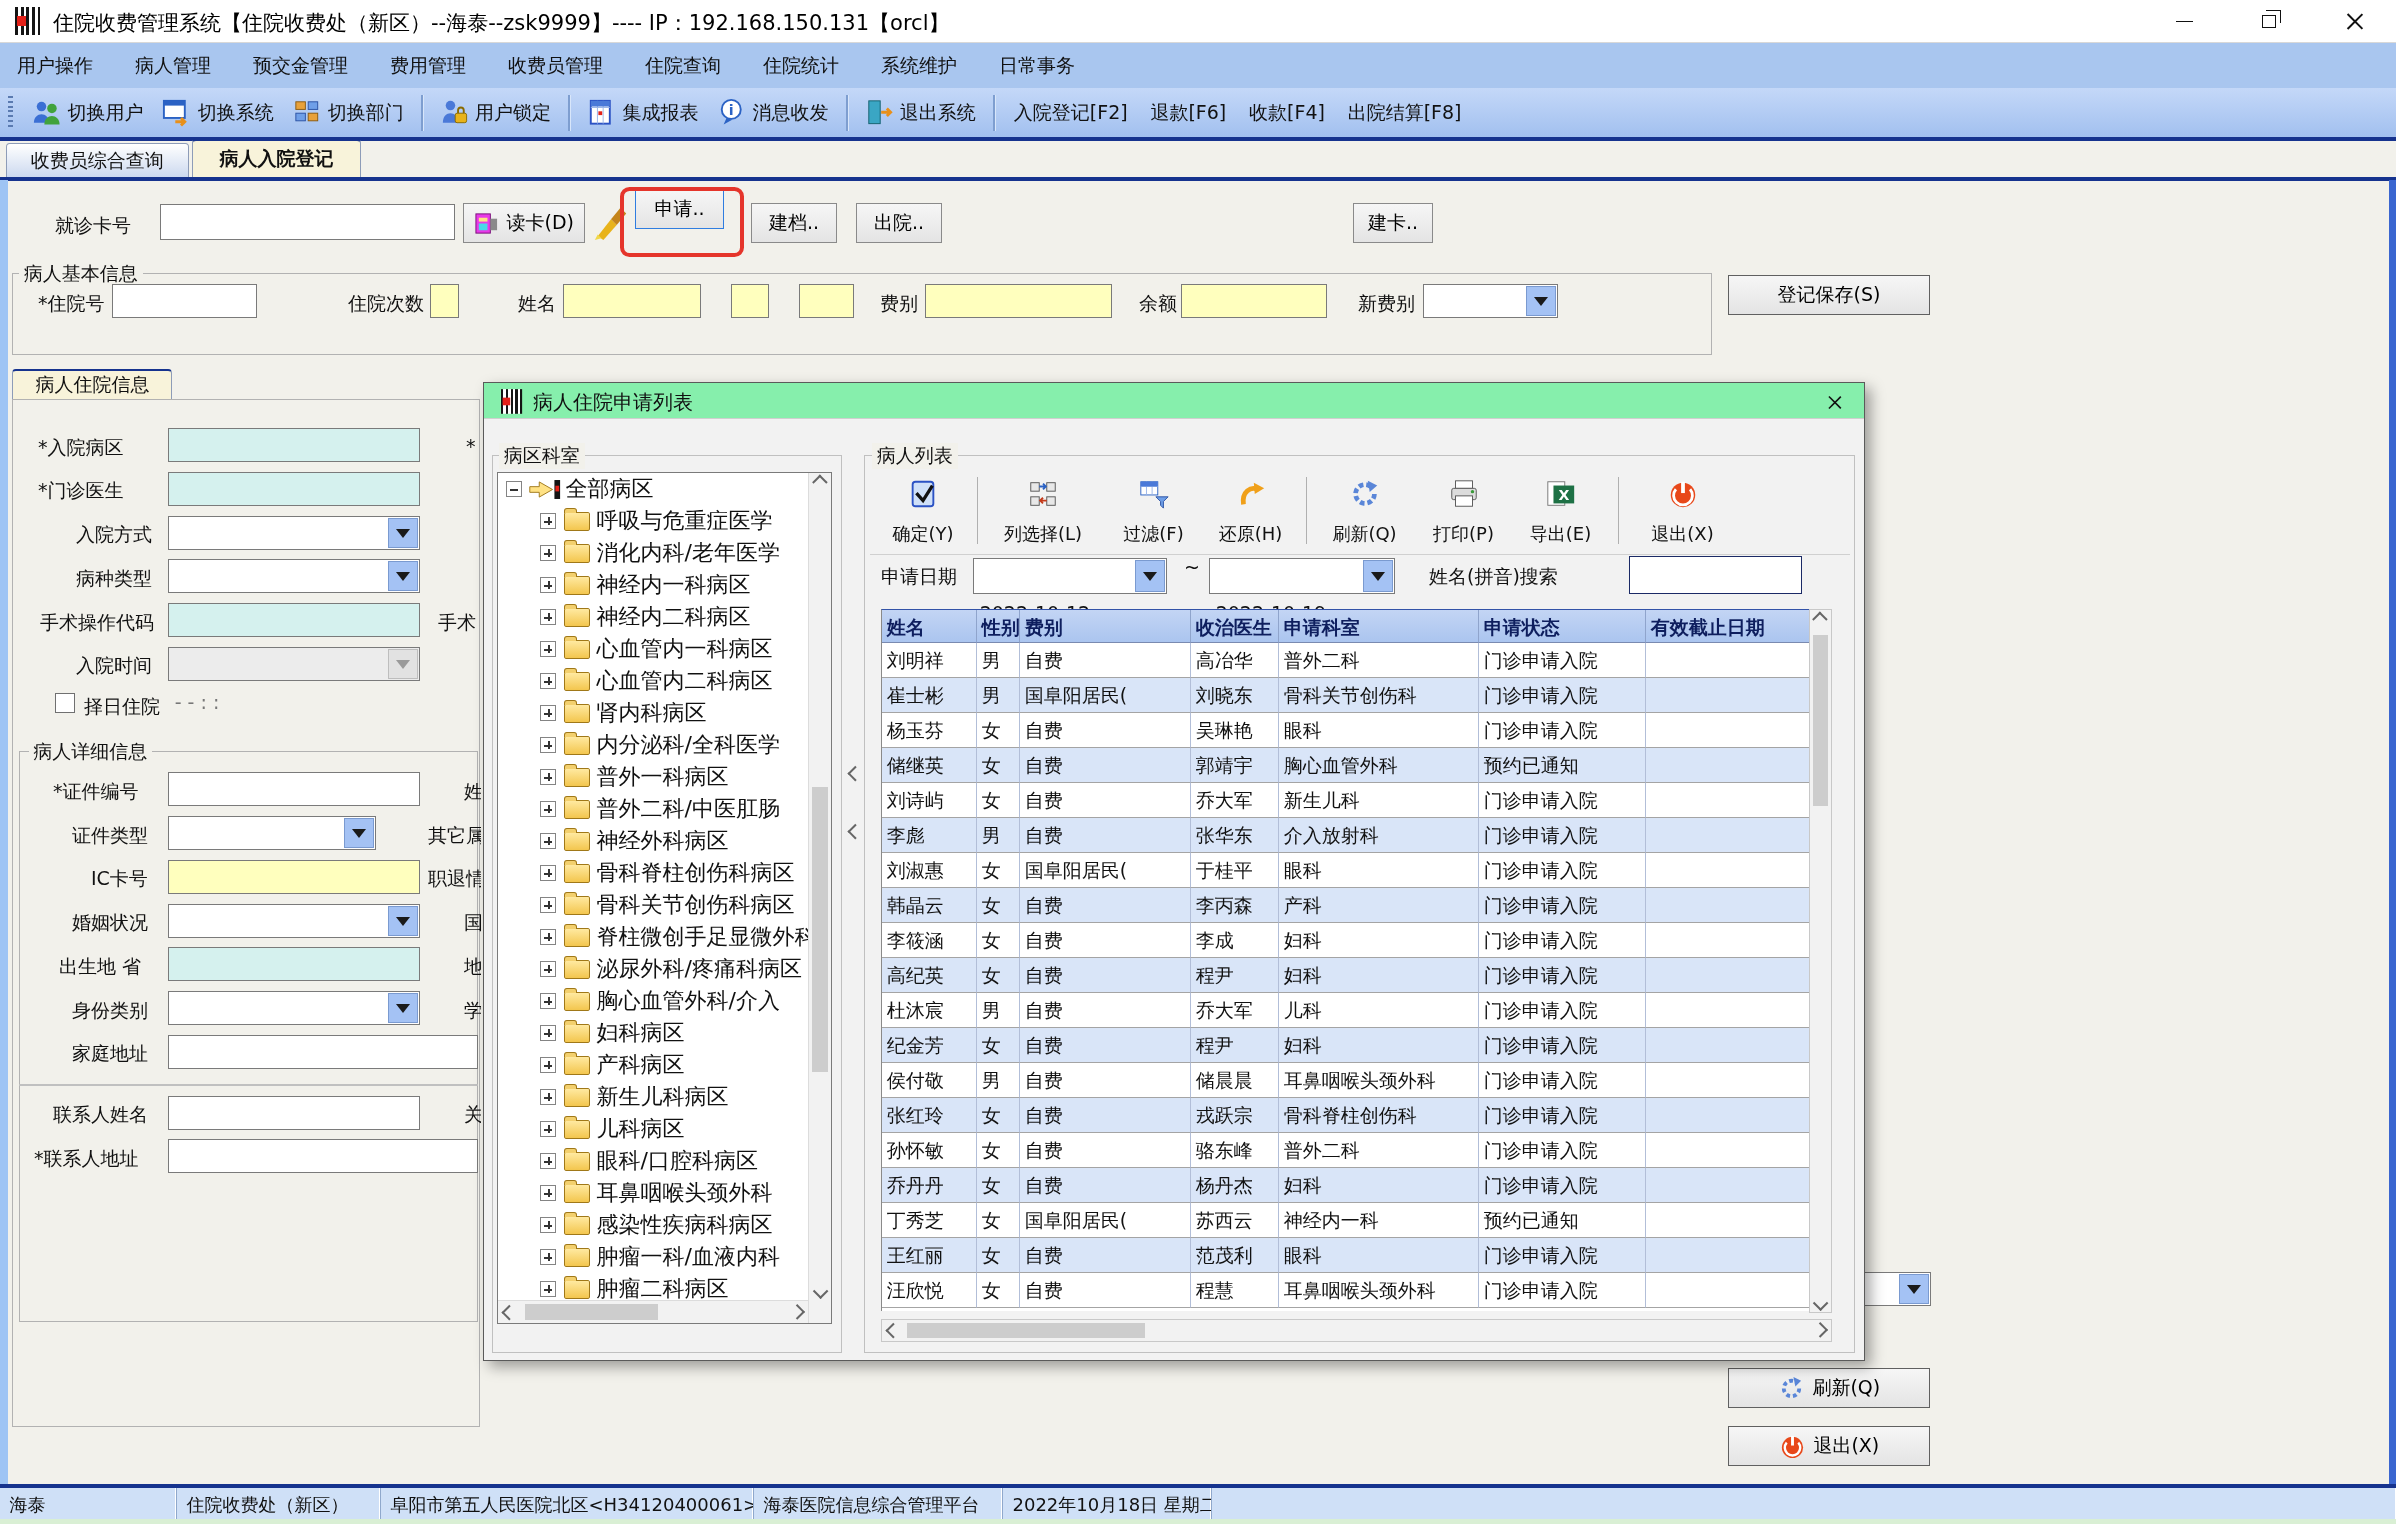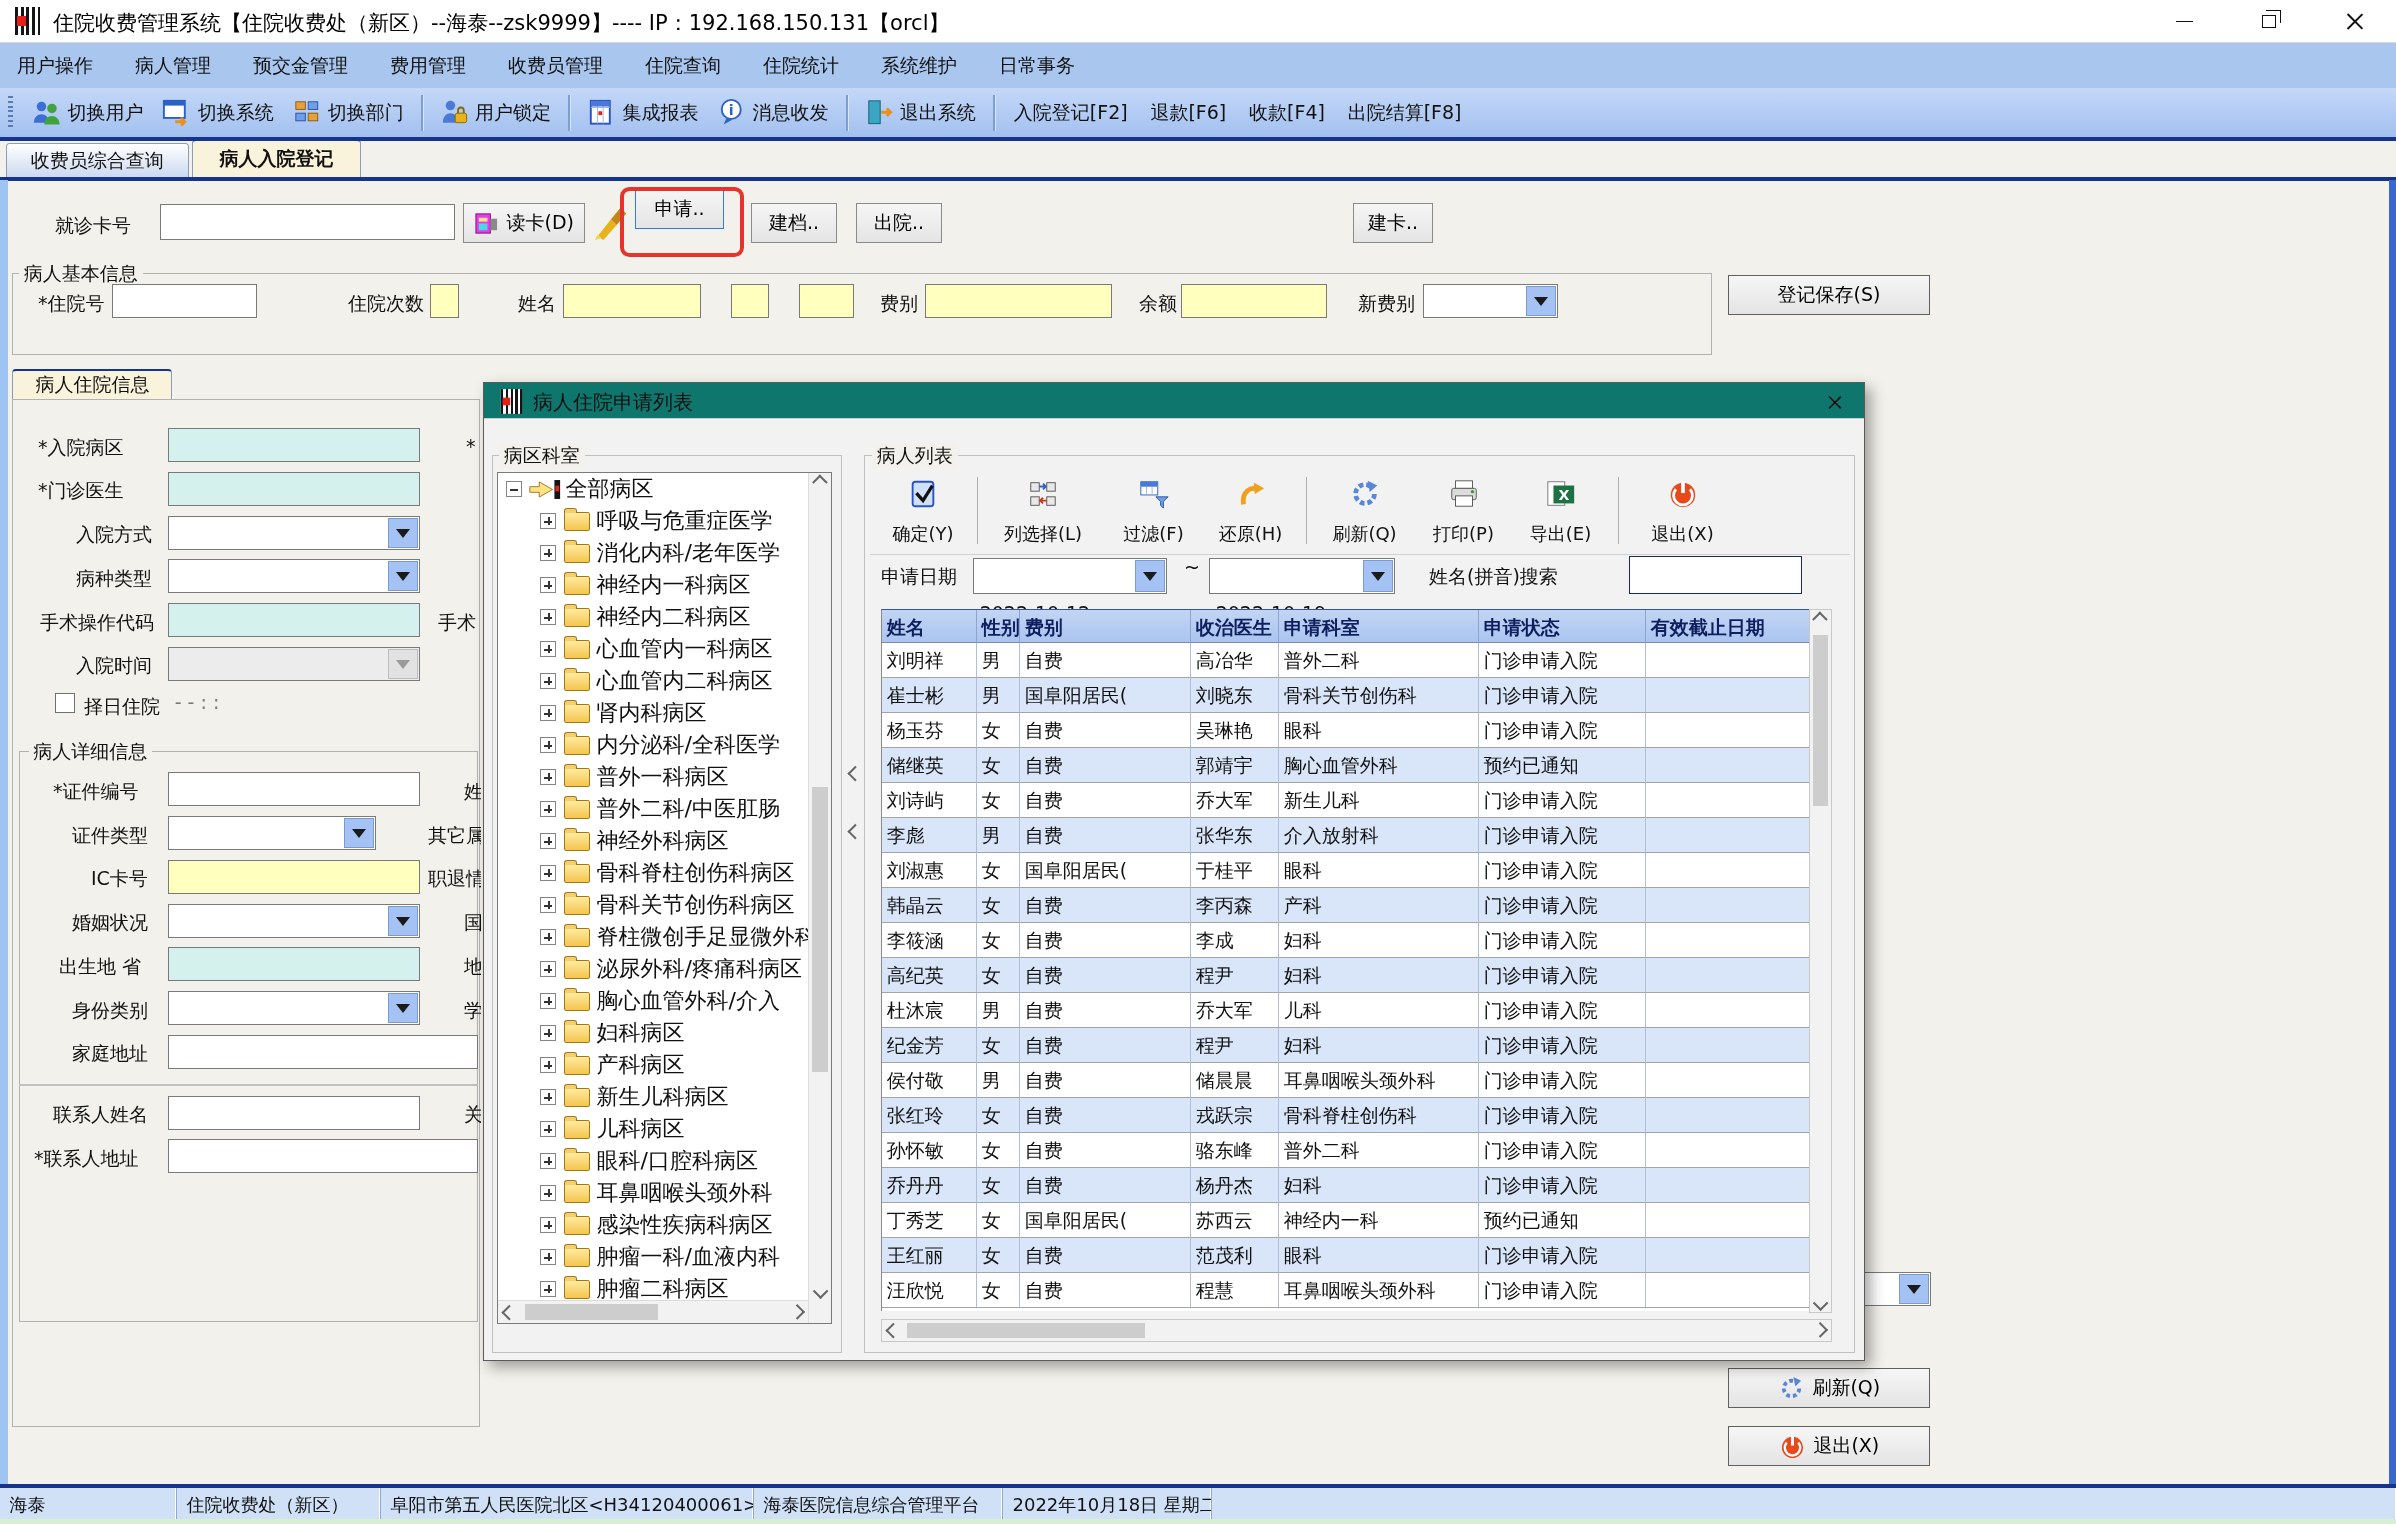--- a/index.html
+++ b/index.html
@@ -55,21 +55,21 @@
   .group-label { position:absolute; white-space:nowrap; background:#f2f1eb; padding:0 4.8px; }
   .chev { width:10.5px; height:10.5px; border-left:2.9px solid #666; border-bottom:2.9px solid #666; }
   .chev.l { transform:rotate(45deg);} .chev.r { transform:rotate(225deg);} .chev.u { transform:rotate(135deg);} .chev.d { transform:rotate(-45deg);}
   .checkbox { position:absolute; width:20px; height:20px; background:#fff; border:1px solid #707070; }
 
   
   .red-box { position:absolute; border:4.8px solid #e5352b; border-radius:9.5px; z-index:6; }
 
   
   .dialog { position:absolute; left:483px; top:382px; width:1382px; height:979px; background:#f2f2f2; border:1px solid #5a5a5a; box-shadow:5.7px 5.7px 13.3px rgba(0,0,0,.35); z-index:10; }
-  .dlg-title { position:absolute; left:0; top:0; right:0; height:36px; background:#0f766e; border-bottom:1px solid #cfcfcf; }
+  .dlg-title { position:absolute; left:0; top:0; right:0; height:36px; background:#86efac; border-bottom:1px solid #cfcfcf; }
   .dlg-title .app-icon { left:15px; top:3.8px; }
   .dlg-title-text { position:absolute; left:49px; top:5.7px; font-size:20px; }
   .dlg-close { position:absolute; right:13.3px; top:5.7px; width:32px; height:27px; display:flex; align-items:center; justify-content:center; }
   .dlg-close .x-bars { transform:scale(.8); }
 
   
   .tree-box { position:absolute; left:13.3px; top:89px; width:335px; height:852px; background:#fff; border:1px solid #7a7a7a; overflow:hidden; }
   .tree-row,.tree-root-row { display:flex; align-items:center; height:32px; white-space:nowrap; }
   .tree-root-row { padding-left:7.6px; }
   .tree-row { padding-left:42px; }

